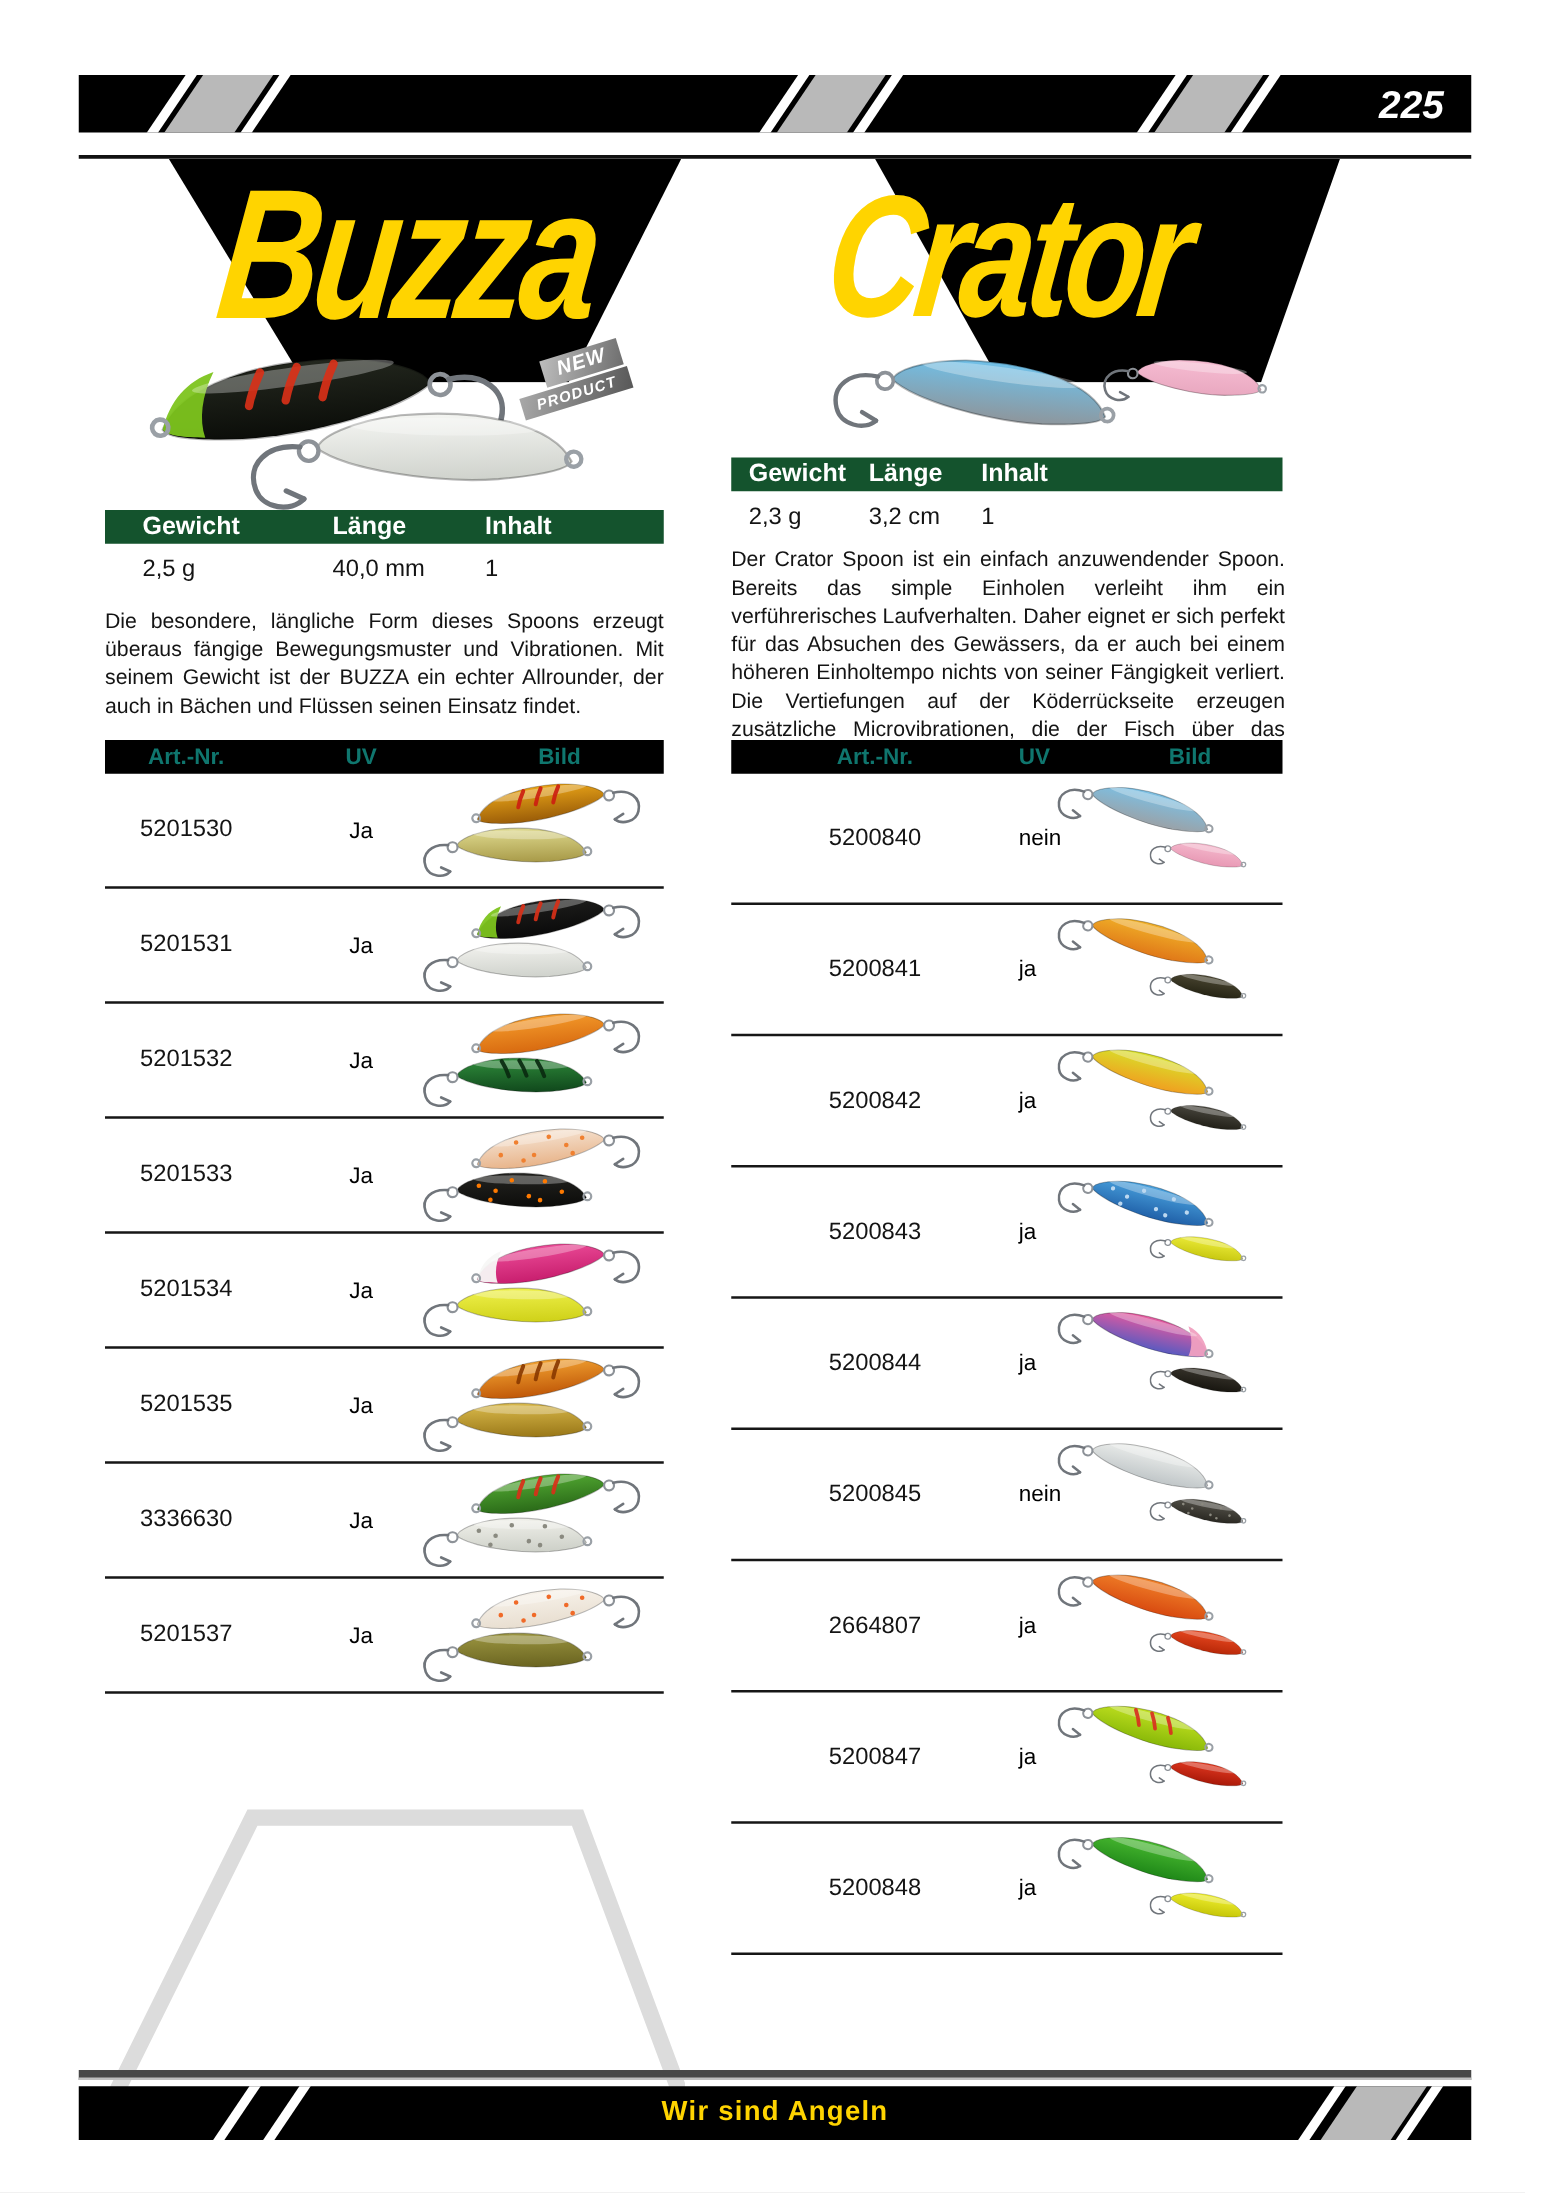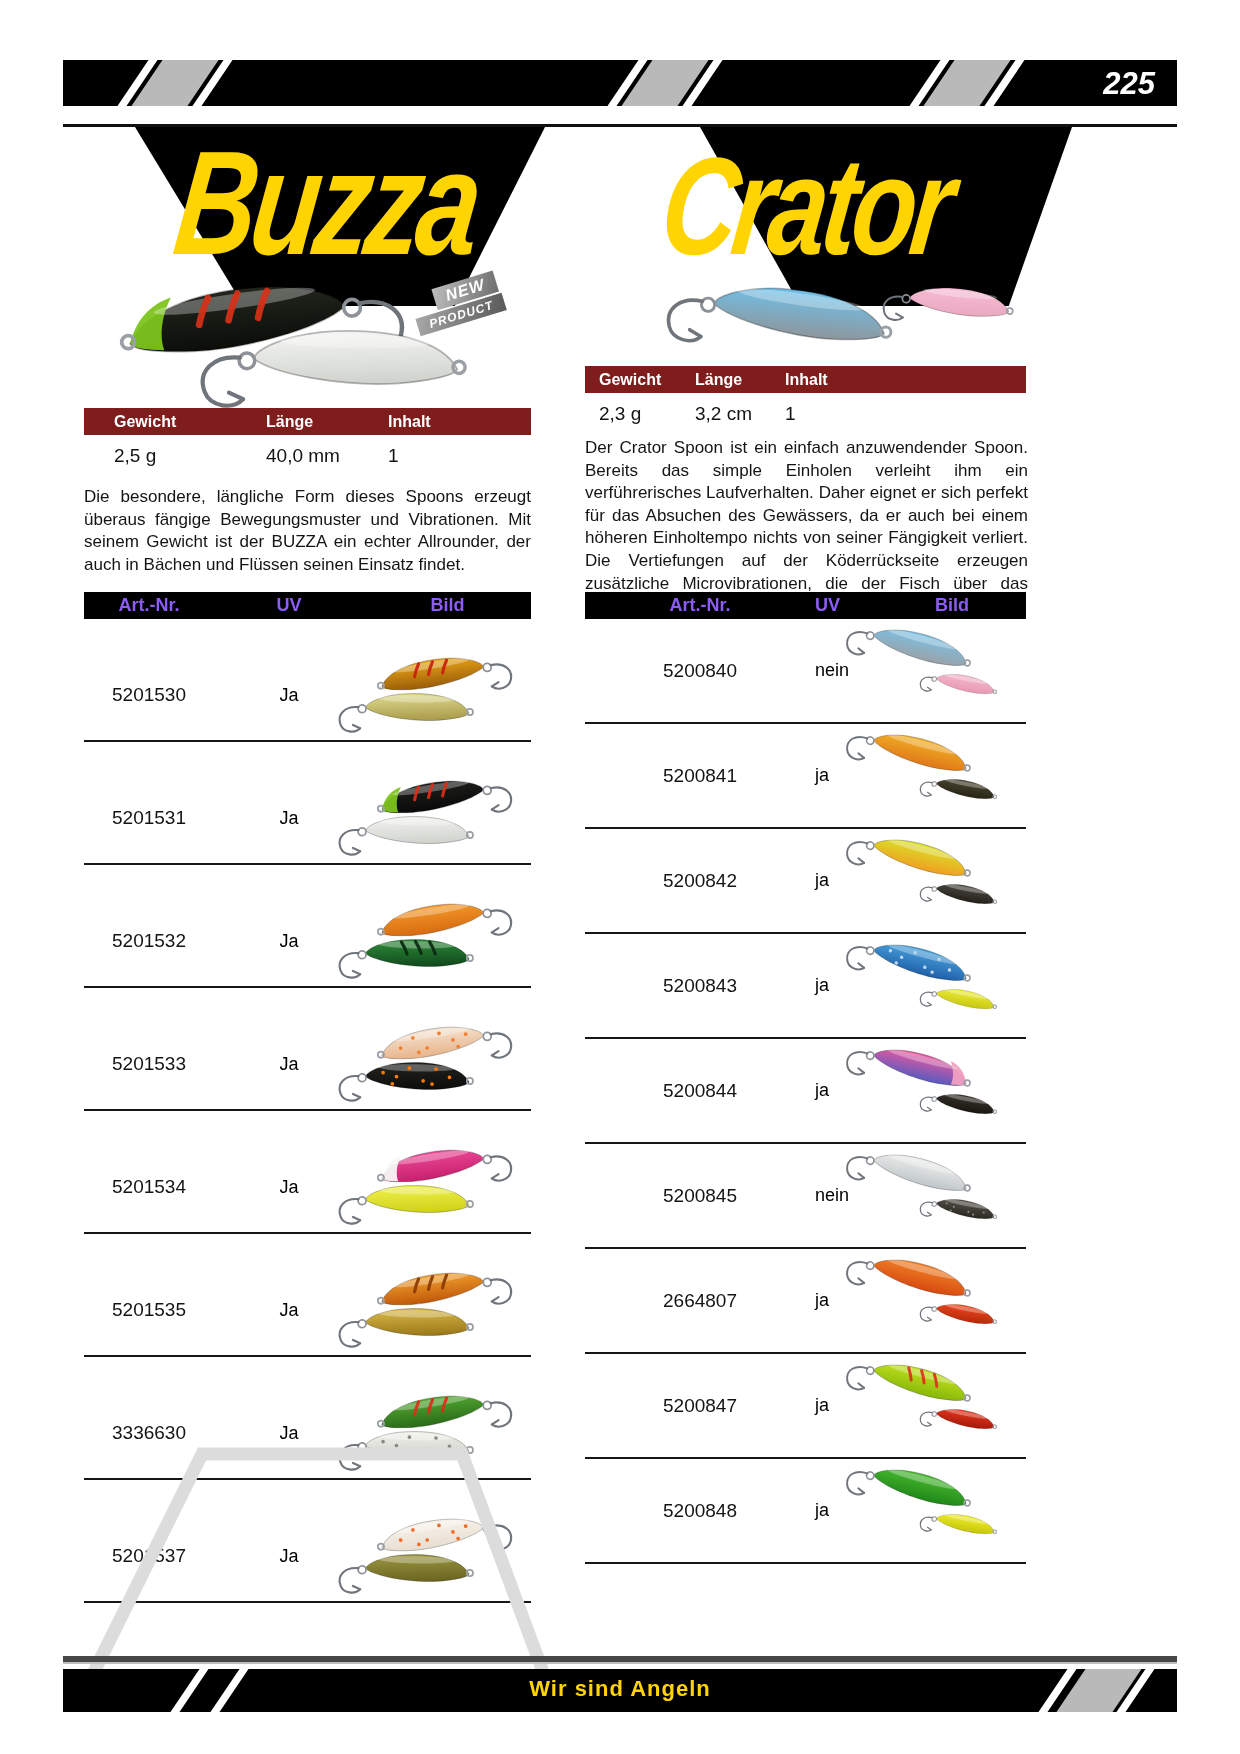--- a/index.html
+++ b/index.html
@@ -35,41 +35,41 @@
   .ribbon .rb{display:inline-block;color:#fff;font-style:italic;font-weight:bold;white-space:nowrap;
               padding:2px 12px;letter-spacing:1px;}
   .rb1{font-size:16px;margin-left:24px;background:linear-gradient(115deg,#bdbdbd,#6e6e6e);}
   .rb2{font-size:12px;margin-top:2px;background:linear-gradient(115deg,#a8a8a8,#585858);}
 
   
   .spec{position:absolute;}
   .s0{left:84px;top:408px;width:447px;}
   .s1{left:585px;top:366px;width:441px;}
   .spec-head,.spec-vals{display:grid;align-items:center;}
-  .spec-head{background:#7f1d1d;color:#fff;font-weight:bold;font-size:16px;height:27px;}
+  .spec-head{background:#14532d;color:#fff;font-weight:bold;font-size:20px;height:27px;}
   .spec-vals{font-size:19px;color:#141414;height:42px;}
   .s0 .spec-head,.s0 .spec-vals{grid-template-columns:152px 122px 1fr;padding-left:30px;}
   .s1 .spec-head,.s1 .spec-vals{grid-template-columns:96px 90px 1fr;padding-left:14px;}
 
   
   .desc{position:absolute;margin:0;font-size:17px;line-height:1.33;text-align:justify;color:#141414;}
   .d0{left:84px;top:486px;width:447px;}
   .d1{left:585px;top:437px;width:443px;}
 
   
   .ptable{position:absolute;}
   .p0{left:84px;top:592px;width:447px;}
   .p1{left:585px;top:592px;width:441px;}
-  .ptable-head{background:#000;color:#8b5cf6;font-weight:bold;font-size:18px;height:27px;
+  .ptable-head{background:#000;color:#0f766e;font-weight:bold;font-size:18px;height:27px;
                display:grid;align-items:center;text-align:center;}
   .p0 .ptable-head{grid-template-columns:130px 150px 1fr;}
   .p1 .ptable-head{grid-template-columns:230px 120px 1fr;}
   .p1 .ptable-head div:nth-child(2),.p1 .ptable-head div:nth-child(3){text-align:left;}
   .prow{display:grid;align-items:center;border-bottom:2px solid #161616;position:relative;}
-  .p0 .prow{grid-template-columns:130px 150px 1fr;height:90px;margin-top:31px;}
+  .p0 .prow{grid-template-columns:130px 150px 1fr;height:90px;}
   .p1 .prow{grid-template-columns:230px 120px 1fr;height:103px;}
   .art{font-size:19px;text-align:center;color:#141414;}
   .uv{font-size:18px;text-align:center;color:#000000;}
   .p1 .uv{text-align:left;}
   .fig{position:relative;height:100%;}
 
   
   .watermark{position:absolute;left:78px;top:1444px;}
   .footrule{position:absolute;left:63px;top:1656px;width:1114px;height:6px;background:#474747;border-bottom:2px solid #bdbdbd;}
   .botbar{position:absolute;left:63px;top:1669px;width:1114px;height:43px;background:#000;overflow:hidden;}

